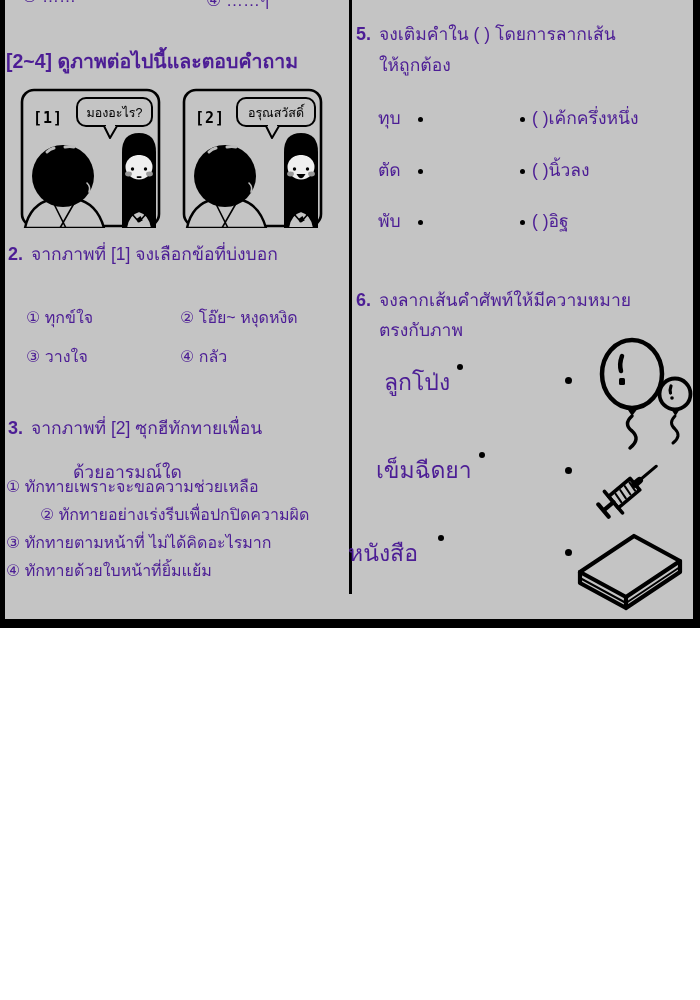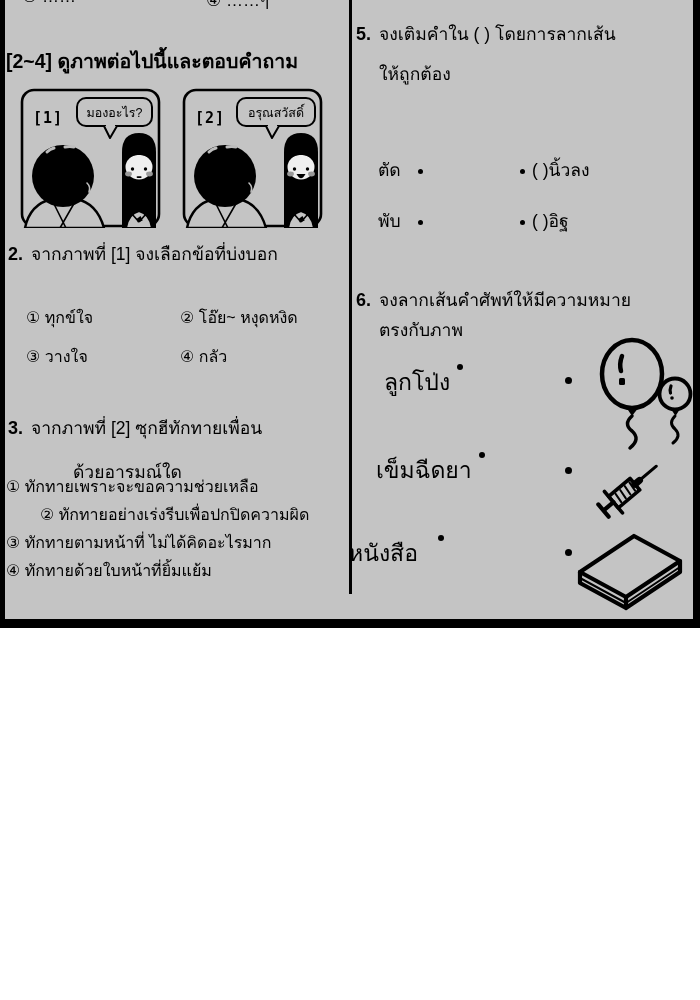--- a/index.html
+++ b/index.html
@@ -1,17 +1,17 @@
 <!DOCTYPE html>
 <html><head>
 <meta charset="utf-8">
 <style>
   html,body{margin:0;padding:0;background:#ffffff;}
   .stage{position:relative;width:700px;height:1000px;background:#ffffff;
-         font-family:"Liberation Sans","DejaVu Sans",sans-serif;color:#000000;}
+         font-family:"Liberation Sans","DejaVu Sans",sans-serif;color:#4c1d95;}
   .sheet{position:absolute;left:0;top:0;width:700px;height:628px;
          background:#c4c4c4;overflow:hidden;}
   .edge{position:absolute;background:#000;}
   .edge-left{left:0;top:0;width:5px;height:628px;}
   .edge-right{left:693px;top:0;width:7px;height:628px;}
   .edge-bottom{left:0;top:619px;width:700px;height:9px;}
   .divider{position:absolute;left:349px;top:0;width:2.5px;height:594px;background:#000;}
 
   .clipfrag{position:absolute;top:-14px;font-size:17px;white-space:nowrap;}
 
@@ -127,22 +127,28 @@
   <div class="qline2" style="left:33px;top:460px;margin-left:40px;">ด้วยอารมณ์ใด</div>
   <div class="choice" style="left:6px;top:474px;">① ทักทายเพราะจะขอความช่วยเหลือ</div>
   <div class="choice" style="left:6px;top:502px;padding-left:34px;">② ทักทายอย่างเร่งรีบเพื่อปกปิดความผิด</div>
   <div class="choice" style="left:6px;top:530px;">③ ทักทายตามหน้าที่ ไม่ได้คิดอะไรมาก</div>
   <div class="choice" style="left:6px;top:558px;">④ ทักทายด้วยใบหน้าที่ยิ้มแย้ม</div>
 
   <div class="qline" style="left:356px;top:22px;">
     <span class="qnum">5.</span>
     <span class="qtext">จงเติมคำใน (      ) โดยการลากเส้น</span>
   </div>
-  <div class="qline2" style="left:379px;top:62px;text-align:center;">ให้ถูกต้อง</div>
-
+  <div class="qline2" style="left:379px;top:53px;text-align:center;">ให้ถูกต้อง</div>
+
+  <div class="pairrow" style="top:104px;">
+    <span class="pair-word">ทุบ</span>
+    <span class="mdot" style="left:66px;top:13px;"></span>
+    <span class="mdot" style="left:168px;top:13px;"></span>
+    <span class="pair-answer">(    )เค้กครึ่งหนึ่ง</span>
+  </div>
   <div class="pairrow" style="top:156px;">
     <span class="pair-word">ตัด</span>
     <span class="mdot" style="left:66px;top:13px;"></span>
     <span class="mdot" style="left:168px;top:13px;"></span>
     <span class="pair-answer">(    )นิ้วลง</span>
   </div>
   <div class="pairrow" style="top:207px;">
     <span class="pair-word">พับ</span>
     <span class="mdot" style="left:66px;top:13px;"></span>
     <span class="mdot" style="left:168px;top:13px;"></span>

